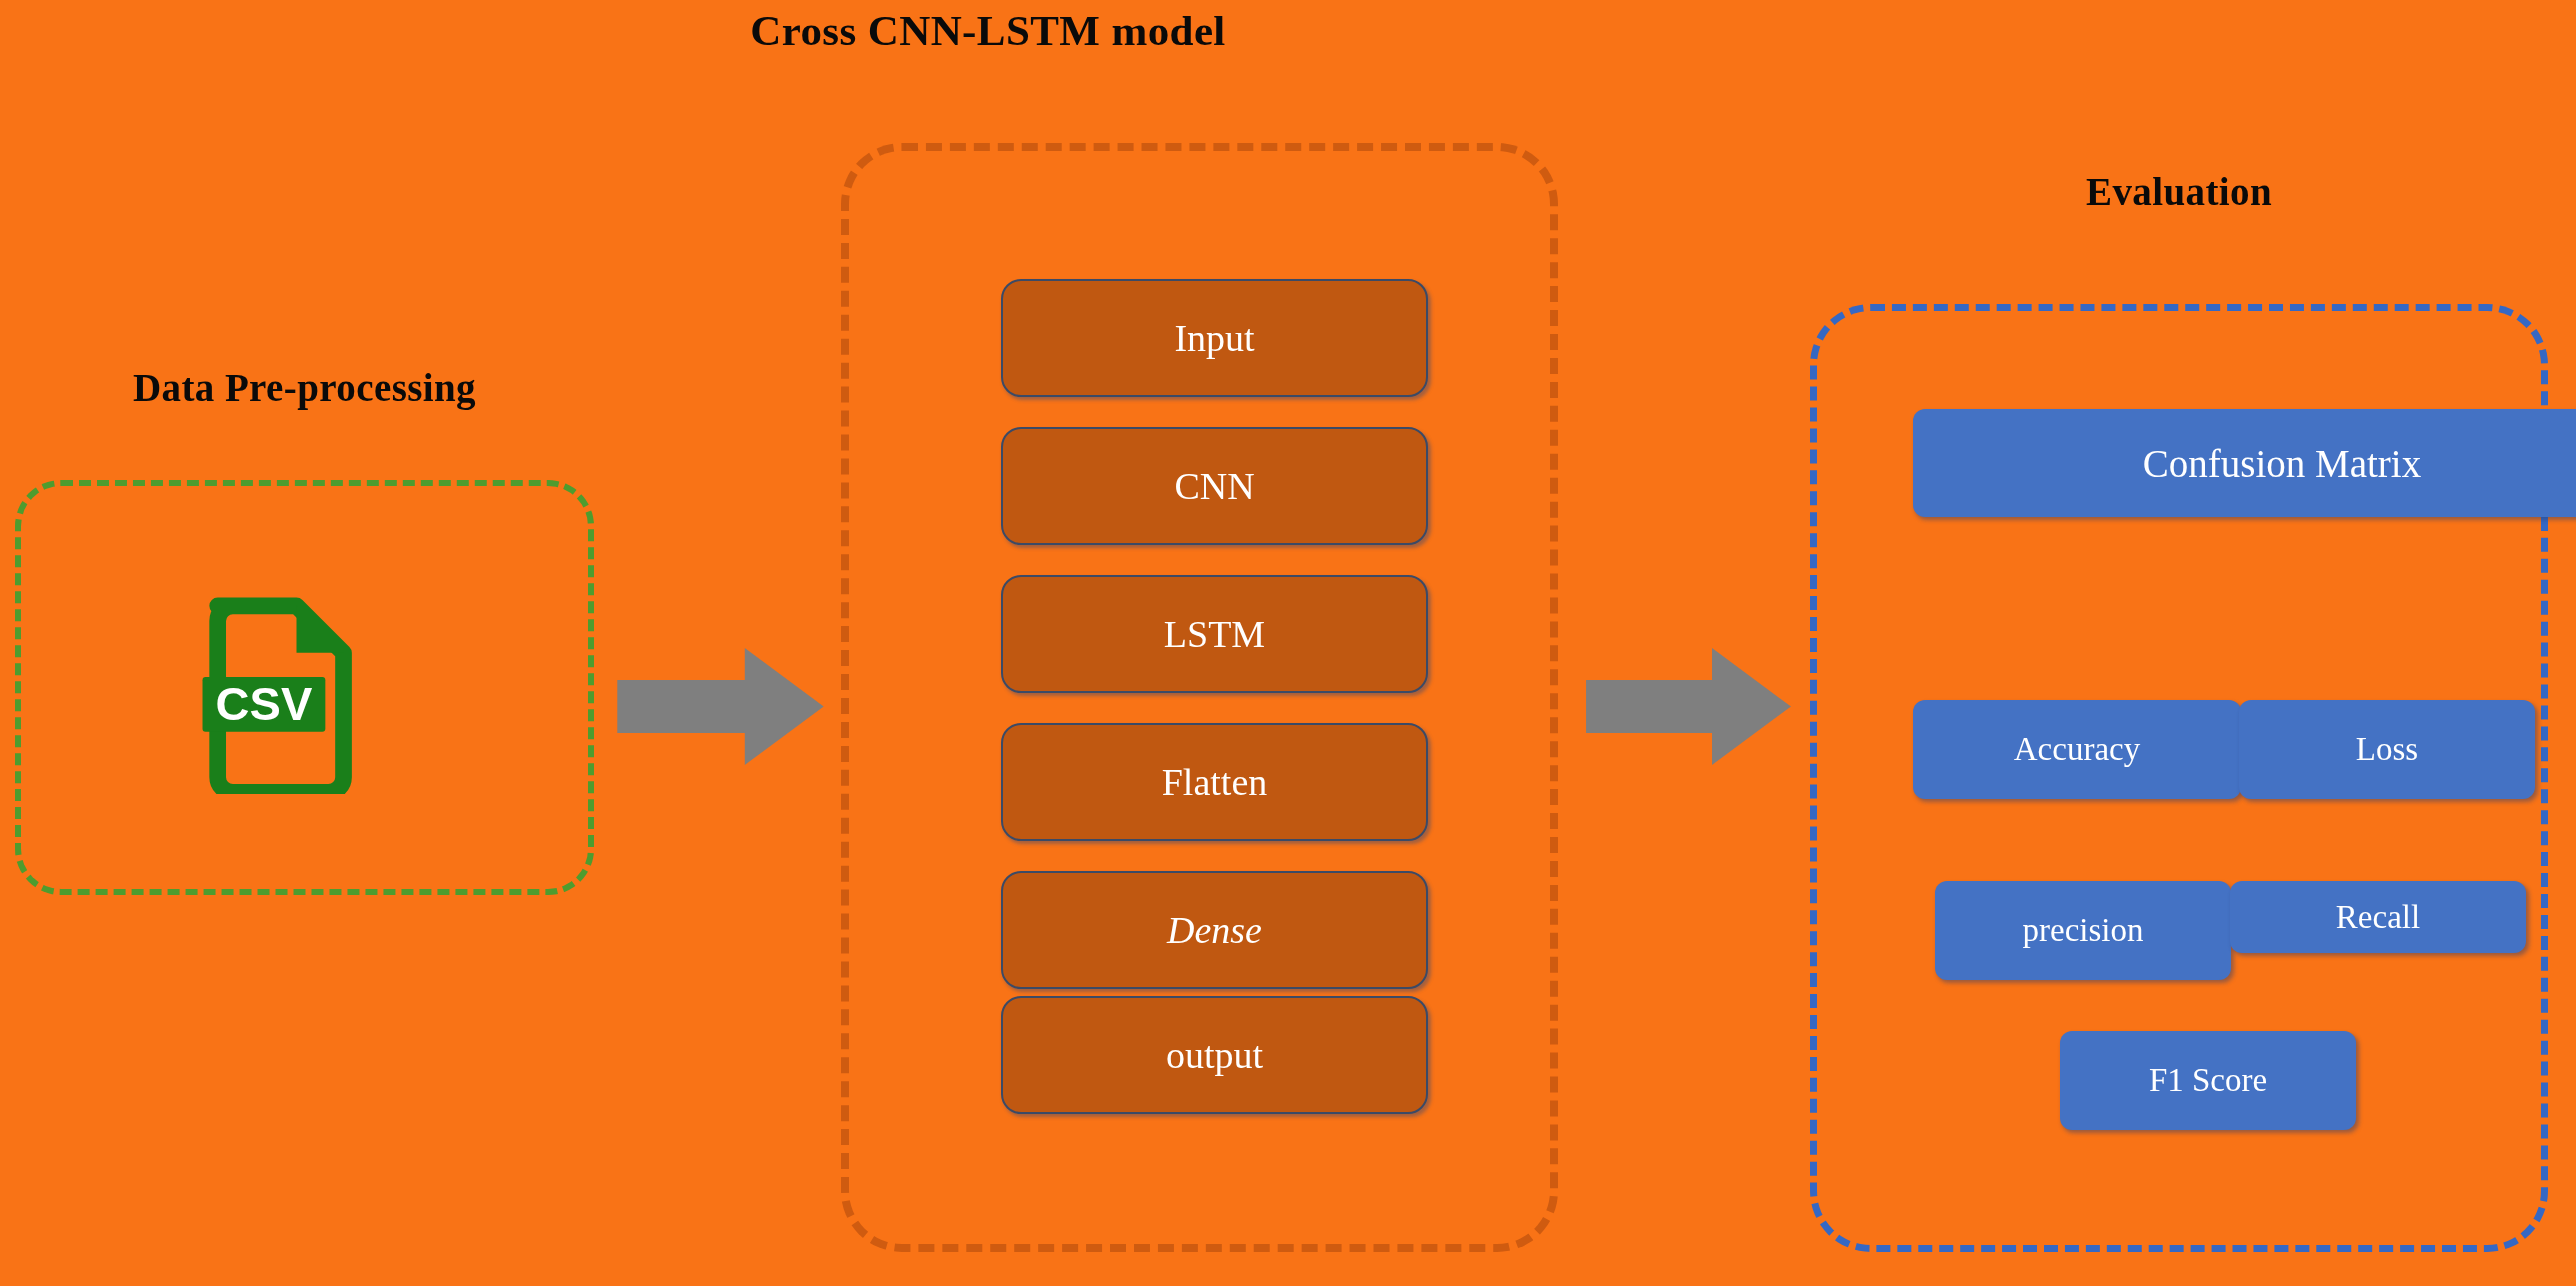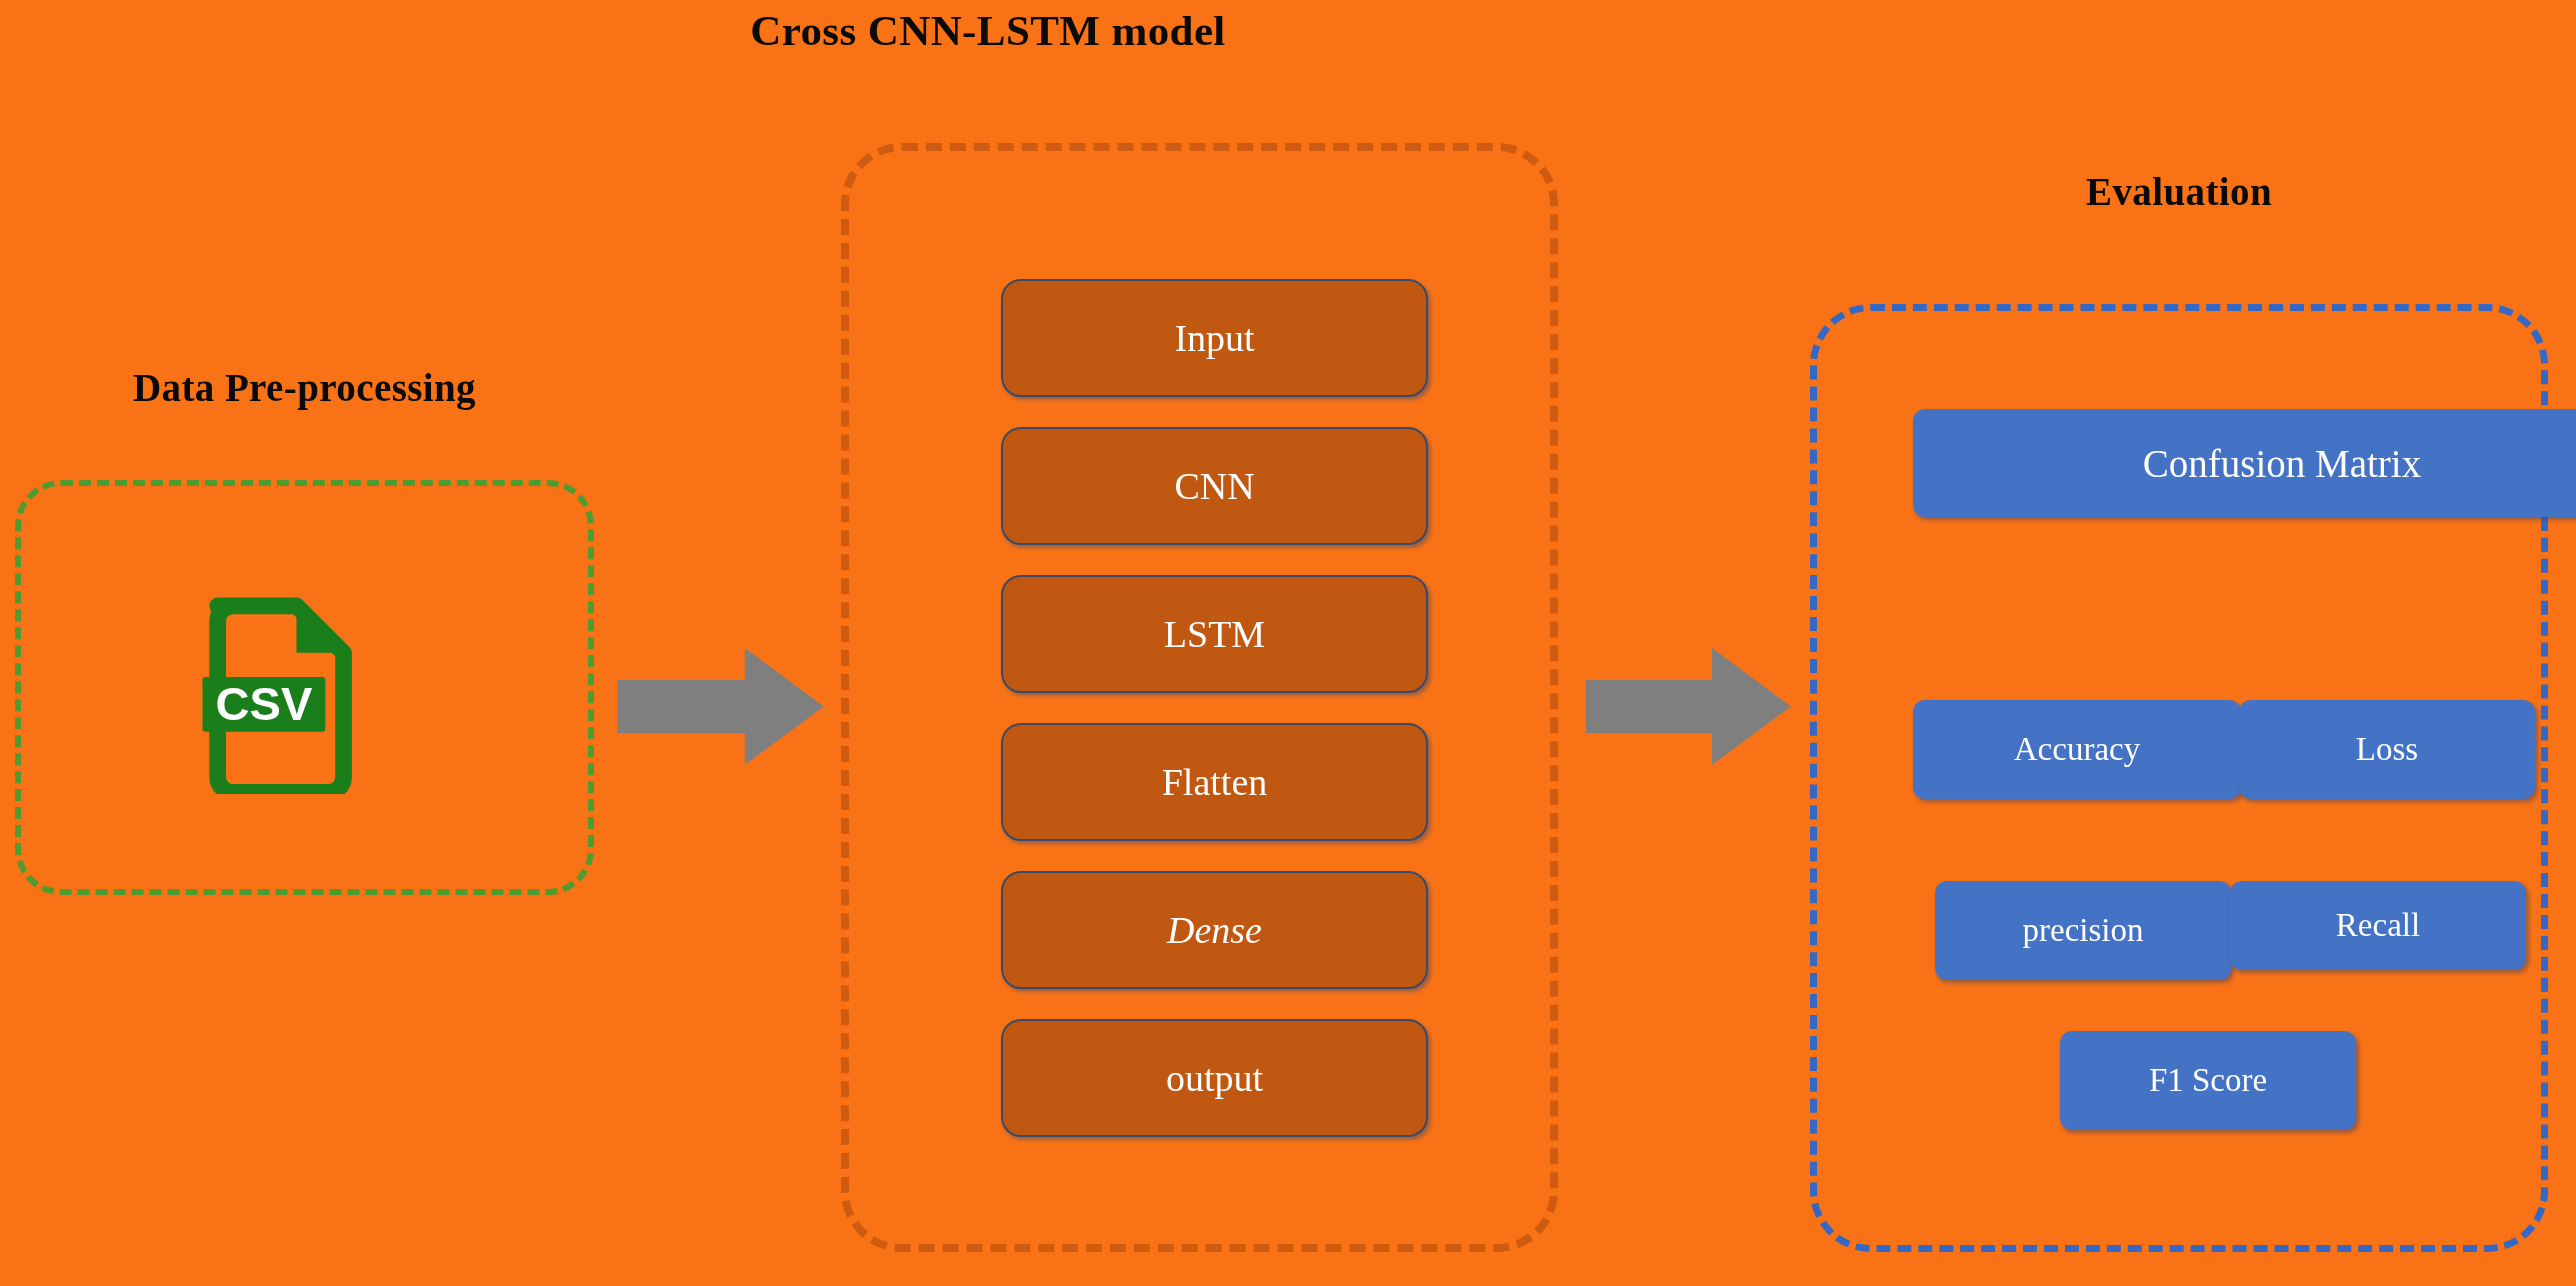--- a/index.html
+++ b/index.html
@@ -40,21 +40,21 @@
 
   
   .ev{position:absolute;background:#4472c4;border-radius:12px;
       box-shadow:2.3px 3px 4.6px rgba(40,60,110,.45);
       display:flex;align-items:center;justify-content:center;
       color:#ffffff;line-height:1;}
   #ev-cm{left:1913px;top:409px;width:712px;height:108px;font-size:39px;padding-left:13px;}
   #ev-acc{left:1913px;top:700px;width:328px;height:99px;font-size:33px;}
   #ev-loss{left:2239px;top:700px;width:296px;height:99px;font-size:33px;}
   #ev-prec{left:1905px;top:881px;width:296px;height:99px;font-size:33px;margin-left:30px;}
-  #ev-rec{left:2230px;top:881px;width:296px;height:89px;font-size:33px;}
+  #ev-rec{left:2230px;top:881px;width:296px;height:72px;font-size:33px;}
   #ev-f1{left:2060px;top:1031px;width:296px;height:99px;font-size:33px;}
 </style>
 </head>
 <body>
 
 <div class="stage">
 
   <div class="sec-title" id="title-model">Cross CNN-LSTM model</div>
 
   <div class="sec-title" id="title-pre">Data Pre-processing</div>
@@ -91,21 +91,21 @@
   </div>
   <div class="layer" style="top:575px;">
     <span>LSTM</span>
   </div>
   <div class="layer" style="top:723px;">
     <span>Flatten</span>
   </div>
   <div class="layer" style="top:871px;font-style:italic;">
     <span>Dense</span>
   </div>
-  <div class="layer" style="top:1019px;text-align:right;">
+  <div class="layer" style="top:996px;text-align:right;">
     <span>output</span>
   </div>
 
   <div class="arrow" id="arrow2" style="left:1586px;top:642px;width:205px;height:129px;">
     <svg viewBox="0 0 270 170" width="205" height="129" aria-hidden="true">
       <polygon points="0,50 166,50 166,8 270,85 166,162 166,120 0,120" fill="#7f7f7f"></polygon>
     </svg>
   </div>
 
   <div class="dash-box" id="box-eval"></div>

